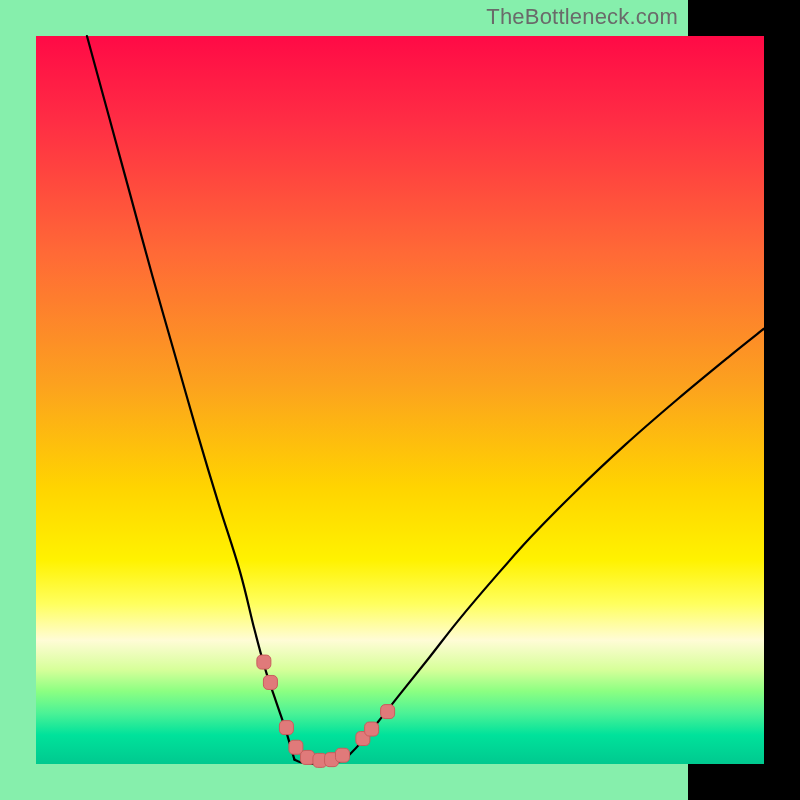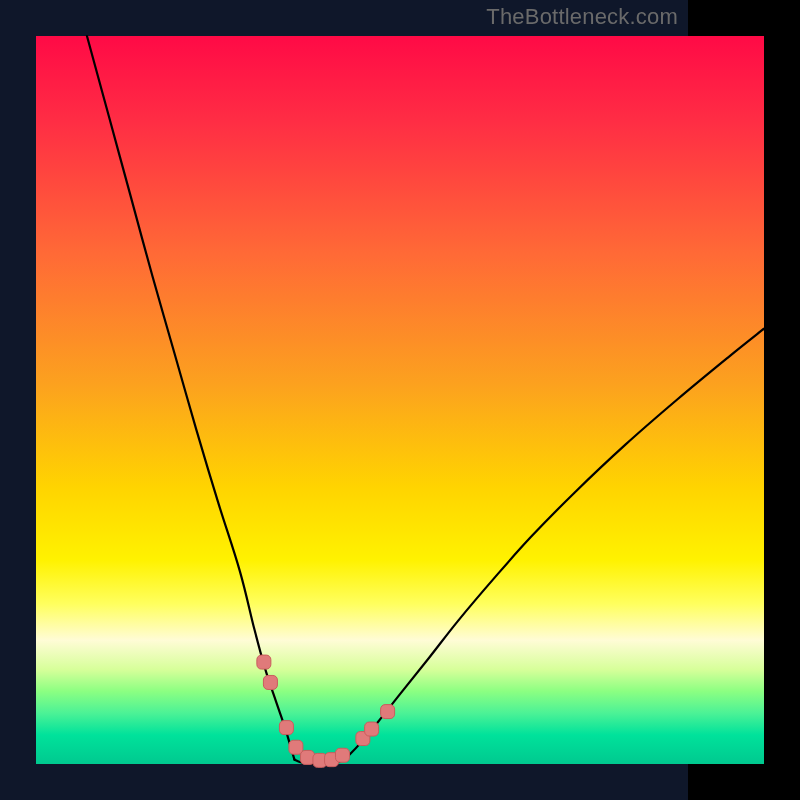--- a/index.html
+++ b/index.html
@@ -8,21 +8,21 @@
     width: 800px;
     height: 800px;
     overflow: hidden;
     background: #000;
     font-family: Arial, Helvetica, sans-serif;
   }
   .outer {
     position: relative;
     width: 688px;
     height: 800px;
-    background: #0f172a;
+    background: #86efac;
   }
   .plot-area {
     position: absolute;
     left: 36px;
     top: 36px;
     width: 728px;
     height: 728px;
     
     background: linear-gradient(
       to bottom,

